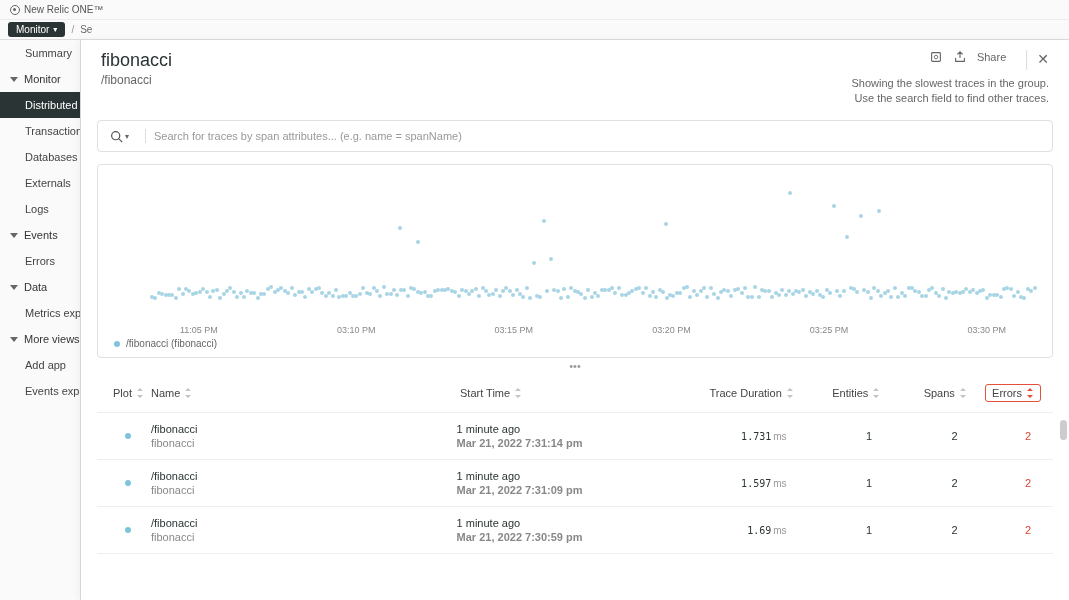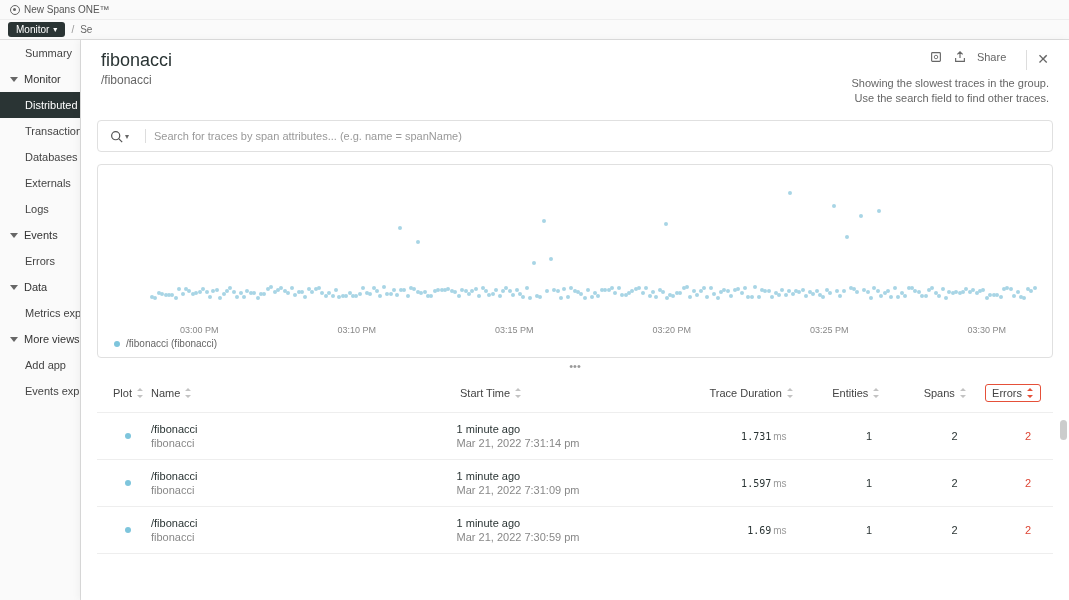--- a/index.html
+++ b/index.html
@@ -75,36 +75,36 @@
     .th-err-box .sort-icon { opacity: 1; }
     
     .trow { display: flex; padding: 10px 8px; border-top: 1px solid #eee; font-size: 11px; align-items: center; cursor: pointer; }
     .td-plot { width: 46px; display: flex; justify-content: center; }
     .plot-dot { width: 6px; height: 6px; background: #7ec5dc; border-radius: 50%; }
     .td-name { flex: 2.5; }
     .name-top { color: #2a3434; }
     .name-sub { color: #888; margin-top: 2px; }
     .td-start { flex: 1.6; }
     .start-top { color: #2a3434; }
-    .start-sub { color: #888; margin-top: 2px; }
+    .start-sub { color: #888; margin-top: 2px; font-weight: bold; }
     .td-dur { flex: 1.1; text-align: right; font-family: monospace; font-size: 10px; color: #2a3434; }
     .td-dur .unit { color: #999; margin-left: 2px; }
     .td-ent { flex: 0.7; text-align: right; color: #2a3434; }
     .td-spans { flex: 0.7; text-align: right; color: #2a3434; }
     .td-err { flex: 0.6; text-align: right; color: #d43; padding-right: 14px; }
     
     .scrollbar-track { position: absolute; right: 0; top: 380px; width: 10px; height: 180px; }
     .scrollbar-thumb { width: 7px; height: 20px; background: #ccc; border-radius: 4px; margin-left: 1px; }
   </style>
 </head>
 <body>
 
 <div class="logo-bar">
   <span class="logo-icon"></span>
-  <span class="logo-text">New Spans ONE™</span>
+  <span class="logo-text">New Relic ONE™</span>
 </div>
 
 <div class="topbar">
   <div class="explorer-btn">
       <span>Monitor</span>
     </div>
   <span class="bc-slash">/</span>
   <span class="bc-text">Se</span>
 </div>
 
@@ -425,21 +425,21 @@
             <div class="dot" style="left: 98.8462%; top: 83.1378%;"></div>
             <div class="dot" style="left: 99.2308%; top: 84.842%;"></div>
             <div class="dot" style="left: 99.6154%; top: 82.3898%;"></div>
             <div class="dot" style="left: 72%; top: 12%;"></div>
             <div class="dot" style="left: 58%; top: 35%;"></div>
             <div class="dot" style="left: 82%; top: 25%;"></div>
             <div class="dot" style="left: 28%; top: 38%;"></div>
             <div class="dot" style="left: 30%; top: 48%;"></div>
           </div>
         <div class="x-axis">
-          <span class="x-tick">03:00 PM</span>
+          <span class="x-tick">11:05 PM</span>
           <span class="x-tick">03:10 PM</span>
           <span class="x-tick">03:15 PM</span>
           <span class="x-tick">03:20 PM</span>
           <span class="x-tick">03:25 PM</span>
           <span class="x-tick">03:30 PM</span>
         </div>
       </div>
       <div class="legend">
         <span class="legend-dot"></span>
         <span>/fibonacci (fibonacci)</span>

